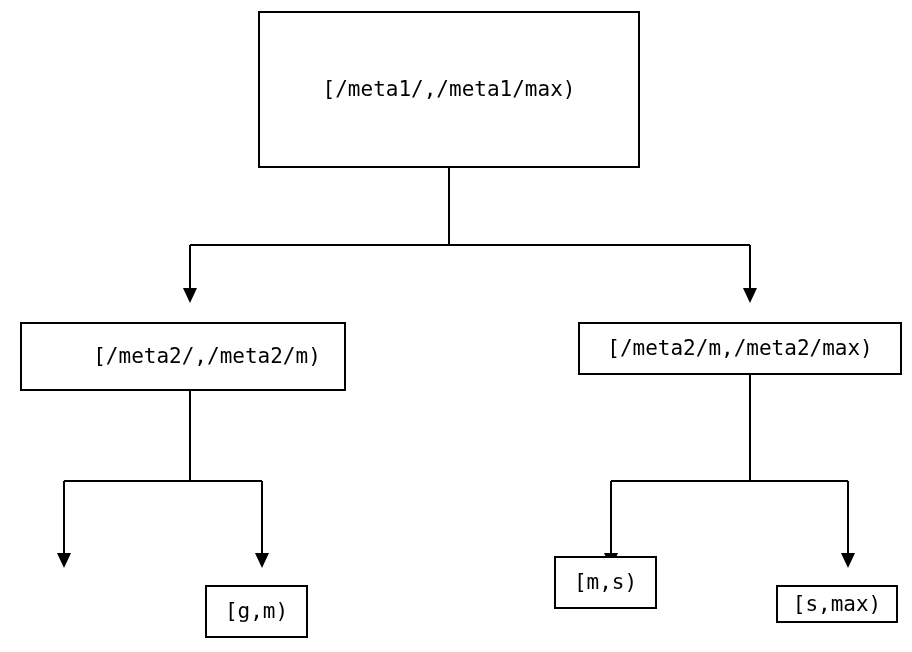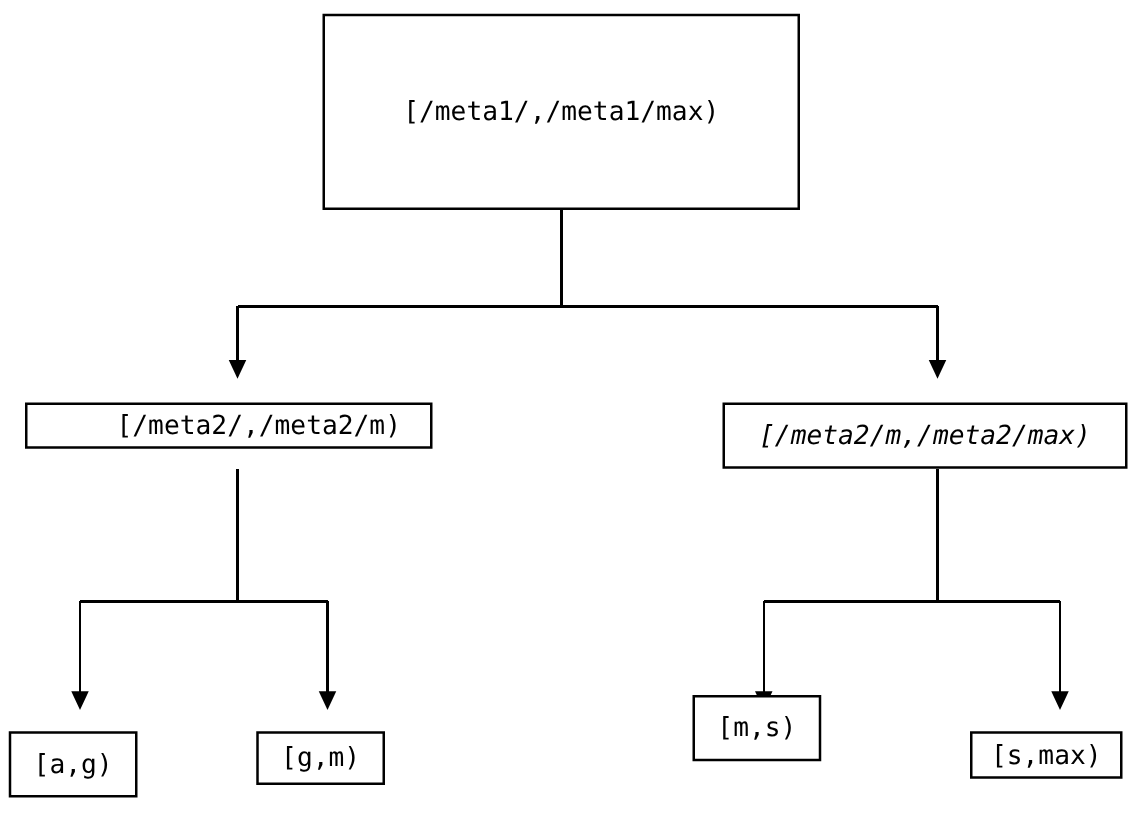--- a/index.html
+++ b/index.html
@@ -38,25 +38,25 @@
     font-family: "DejaVu Sans Mono", "Liberation Mono", monospace;
     font-size: 21px;
     line-height: 1;
     letter-spacing: 0px;
     color: #000000;
     white-space: pre;
   }
   
   #node-root { left: 258px; top: 11px; width: 382px; height: 157px; }
   
-  #node-internal-left  { left: 20px;  top: 322px; width: 326px; height: 37px; padding-left: 48px; }
-  #node-internal-right { left: 578px; top: 322px; width: 324px; height: 53px; font-style: italic; }
+  #node-internal-left  { left: 20px;  top: 322px; width: 326px; height: 69px; padding-left: 48px; }
+  #node-internal-right { left: 578px; top: 322px; width: 324px; height: 53px; }
   
   #node-leaf-0 { left: 7px;   top: 585px; width: 103px; height: 53px; }
-  #node-leaf-1 { left: 205px; top: 585px; width: 103px; height: 43px; }
+  #node-leaf-1 { left: 205px; top: 585px; width: 103px; height: 53px; }
   #node-leaf-2 { left: 554px; top: 556px; width: 103px; height: 53px; }
   #node-leaf-3 { left: 776px; top: 585px; width: 122px; height: 38px; }
 </style>
 </head>
 <body>
 
 <div id="canvas">
 
   <svg id="edges" viewBox="0 0 912 652" width="912" height="652" xmlns="http://www.w3.org/2000/svg">
 
@@ -94,23 +94,20 @@
     <span class="node-label">[/meta1/,/meta1/max)</span>
   </div>
 
   <div class="node" id="node-internal-left">
     <span class="node-label">[/meta2/,/meta2/m)</span>
   </div>
   <div class="node" id="node-internal-right">
     <span class="node-label">[/meta2/m,/meta2/max)</span>
   </div>
 
-  <div class="node" id="node-leaf-0">
-    <span class="node-label">[a,g)</span>
-  </div>
   <div class="node" id="node-leaf-1">
     <span class="node-label">[g,m)</span>
   </div>
   <div class="node" id="node-leaf-2">
     <span class="node-label">[m,s)</span>
   </div>
   <div class="node" id="node-leaf-3">
     <span class="node-label">[s,max)</span>
   </div>
 

